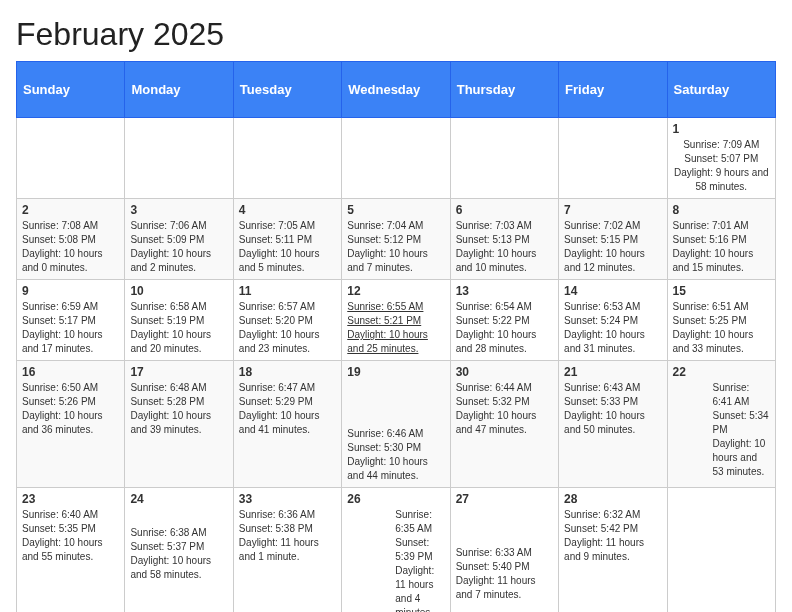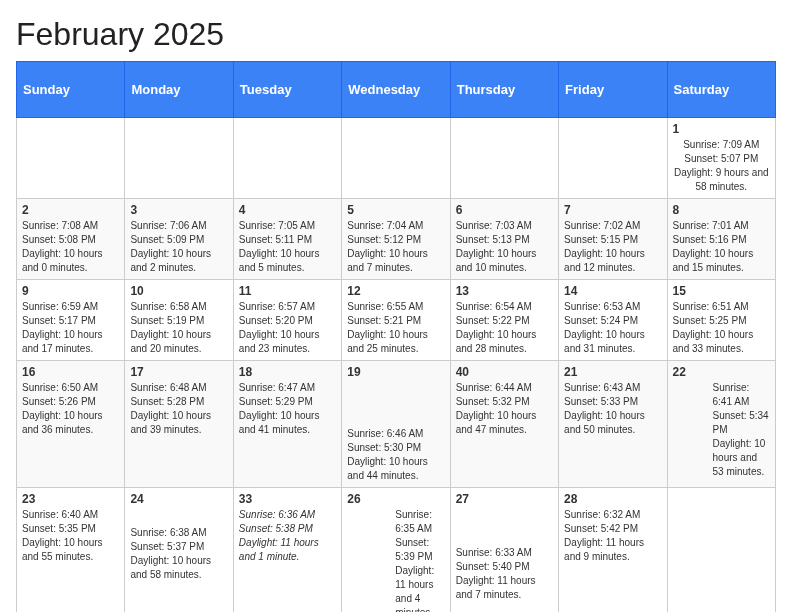--- a/index.html
+++ b/index.html
@@ -175,21 +175,21 @@
 Daylight: 10 hours and 20 minutes.</div>
         </td>
         <td>
           <span class="day-number">11</span>
           <div class="day-info" style="white-space: pre-line;">Sunrise: 6:57 AM
 Sunset: 5:20 PM
 Daylight: 10 hours and 23 minutes.</div>
         </td>
         <td>
           <span class="day-number">12</span>
-          <div class="day-info" style="white-space: pre-line;">Sunrise: 6:55 AM
+          <div class="day-info" style="white-space: pre-line; text-decoration: underline;">Sunrise: 6:55 AM
 Sunset: 5:21 PM
 Daylight: 10 hours and 25 minutes.</div>
         </td>
         <td>
           <span class="day-number">13</span>
           <div class="day-info" style="white-space: pre-line;">Sunrise: 6:54 AM
 Sunset: 5:22 PM
 Daylight: 10 hours and 28 minutes.</div>
         </td>
         <td>
@@ -224,21 +224,21 @@
 Sunset: 5:29 PM
 Daylight: 10 hours and 41 minutes.</div>
         </td>
         <td>
           <span class="day-number">19</span>
           <div class="day-info" style="white-space: pre-line; margin-top: 48px;">Sunrise: 6:46 AM
 Sunset: 5:30 PM
 Daylight: 10 hours and 44 minutes.</div>
         </td>
         <td>
-          <span class="day-number">40</span>
+          <span class="day-number">30</span>
           <div class="day-info" style="white-space: pre-line;">Sunrise: 6:44 AM
 Sunset: 5:32 PM
 Daylight: 10 hours and 47 minutes.</div>
         </td>
         <td>
           <span class="day-number">21</span>
           <div class="day-info" style="white-space: pre-line;">Sunrise: 6:43 AM
 Sunset: 5:33 PM
 Daylight: 10 hours and 50 minutes.</div>
         </td>
@@ -257,21 +257,21 @@
 Daylight: 10 hours and 55 minutes.</div>
         </td>
         <td>
           <span class="day-number">24</span>
           <div class="day-info" style="white-space: pre-line; margin-top: 20px;">Sunrise: 6:38 AM
 Sunset: 5:37 PM
 Daylight: 10 hours and 58 minutes.</div>
         </td>
         <td>
           <span class="day-number">33</span>
-          <div class="day-info" style="white-space: pre-line; font-style: italic;">Sunrise: 6:36 AM
+          <div class="day-info" style="white-space: pre-line;">Sunrise: 6:36 AM
 Sunset: 5:38 PM
 Daylight: 11 hours and 1 minute.</div>
         </td>
         <td>
           <span class="day-number">26</span>
           <div class="day-info" style="white-space: pre-line; margin-left: 48px;">Sunrise: 6:35 AM
 Sunset: 5:39 PM
 Daylight: 11 hours and 4 minutes.</div>
         </td>
         <td>

